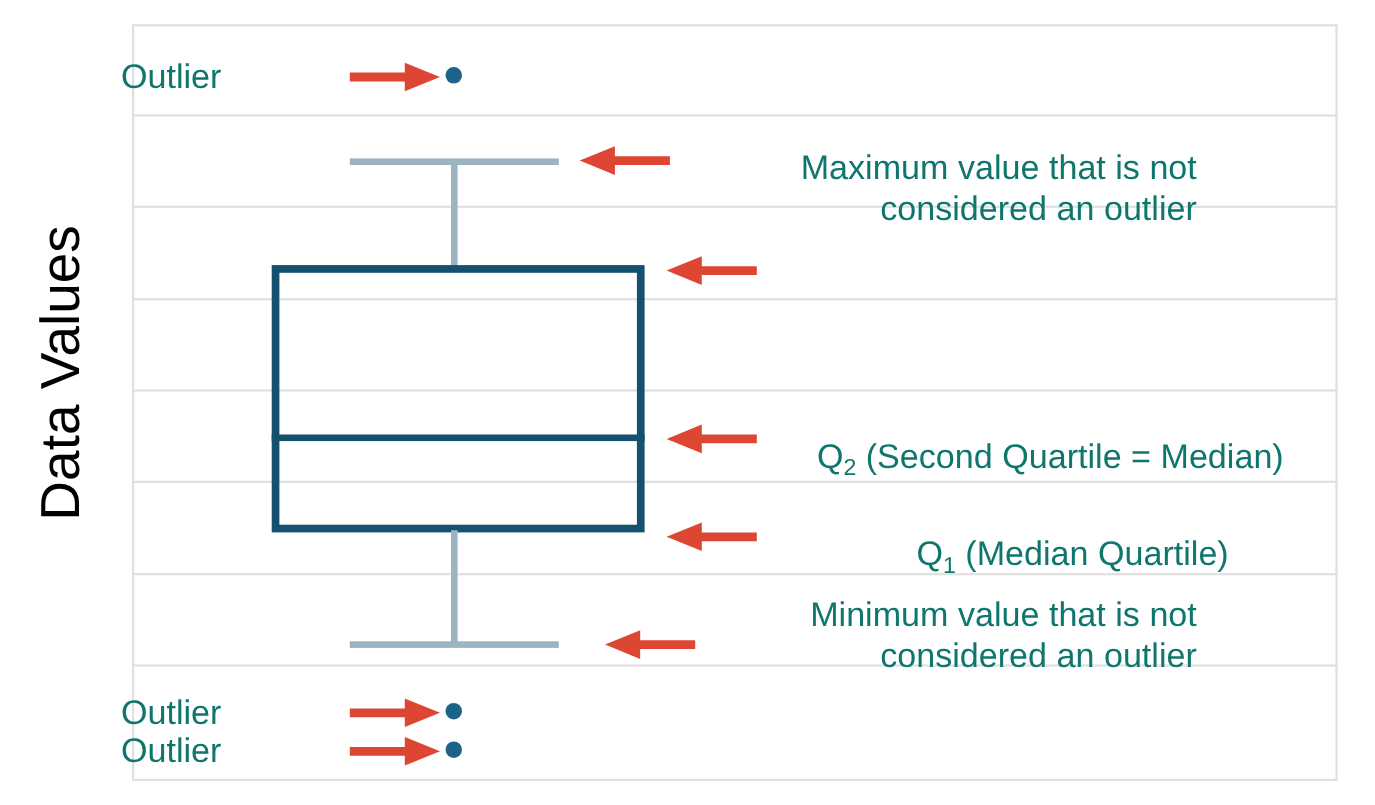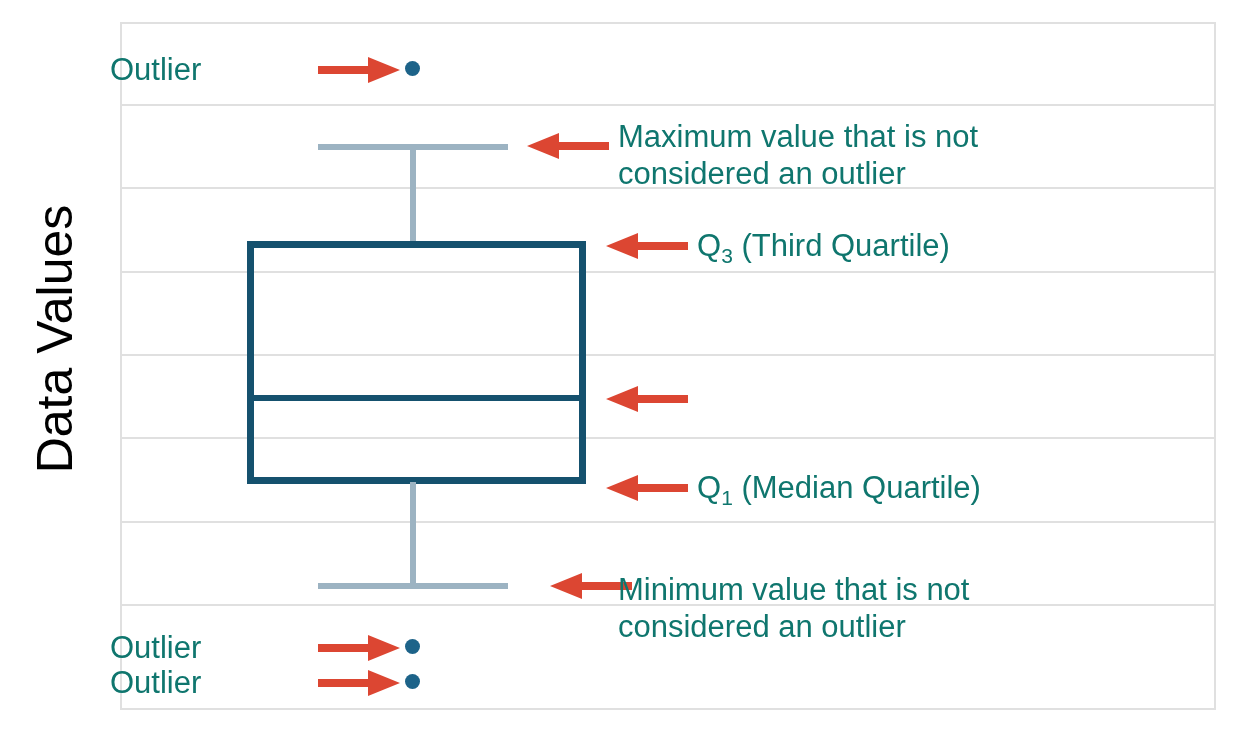--- a/index.html
+++ b/index.html
@@ -86,21 +86,22 @@
 
   
   .anno-label {
     position: absolute;
     font-size: 31px;
     line-height: 37px;
     color: #0f766e;
     white-space: pre-line;
   }
   .anno-label.right-text {
-    text-align: left;
+    text-align: right;
+    margin-top: 16px;
   }
   .anno-label.left-text {
     text-align: right;
   }
   .sub {
     font-size: 21px;
     vertical-align: sub;
     line-height: 0;
   }
 
@@ -147,35 +148,35 @@
   </svg>
 
   <svg class="arrow" style="left:527px; top:133px;" width="82" height="26" viewBox="0 0 82 26">
     <path d="M82 9 H32 V0 L0 13 L32 26 V17 H82 Z" fill="#dc4632"></path>
   </svg>
   <div class="anno-label right-text" style="left:618px; top:118px; width:470px;"><span>Maximum value that is not</span><br><span>considered an outlier</span></div>
 
   <svg class="arrow" style="left:606px; top:233px;" width="82" height="26" viewBox="0 0 82 26">
     <path d="M82 9 H32 V0 L0 13 L32 26 V17 H82 Z" fill="#dc4632"></path>
   </svg>
-  <div class="anno-label right-text" style="left:697px; top:227px; width:420px;"><span>Q</span><span class="sub">3</span><span> (Third Quartile)</span></div>
 
   <svg class="arrow" style="left:606px; top:386px;" width="82" height="26" viewBox="0 0 82 26">
     <path d="M82 9 H32 V0 L0 13 L32 26 V17 H82 Z" fill="#dc4632"></path>
   </svg>
+  <div class="anno-label right-text" style="left:697px; top:380px; width:470px;"><span>Q</span><span class="sub">2</span><span> (Second Quartile = Median)</span></div>
 
   <svg class="arrow" style="left:606px; top:475px;" width="82" height="26" viewBox="0 0 82 26">
     <path d="M82 9 H32 V0 L0 13 L32 26 V17 H82 Z" fill="#dc4632"></path>
   </svg>
   <div class="anno-label right-text" style="left:697px; top:469px; width:420px;"><span>Q</span><span class="sub">1</span><span> (Median Quartile)</span></div>
 
   <svg class="arrow" style="left:550px; top:573px;" width="82" height="26" viewBox="0 0 82 26">
     <path d="M82 9 H32 V0 L0 13 L32 26 V17 H82 Z" fill="#dc4632"></path>
   </svg>
-  <div class="anno-label right-text" style="left:618px; top:571px; width:470px;"><span>Minimum value that is not</span><br><span>considered an outlier</span></div>
+  <div class="anno-label right-text" style="left:618px; top:524px; width:470px;"><span>Minimum value that is not</span><br><span>considered an outlier</span></div>
 
   <div class="anno-label left-text" style="left:110px; top:629px; width:90px;">Outlier</div>
   <svg class="arrow" style="left:318px; top:635px;" width="82" height="26" viewBox="0 0 82 26">
     <path d="M0 9 H50 V0 L82 13 L50 26 V17 H0 Z" fill="#dc4632"></path>
   </svg>
 
   <div class="anno-label left-text" style="left:110px; top:664px; width:90px;">Outlier</div>
   <svg class="arrow" style="left:318px; top:670px;" width="82" height="26" viewBox="0 0 82 26">
     <path d="M0 9 H50 V0 L82 13 L50 26 V17 H0 Z" fill="#dc4632"></path>
   </svg>

